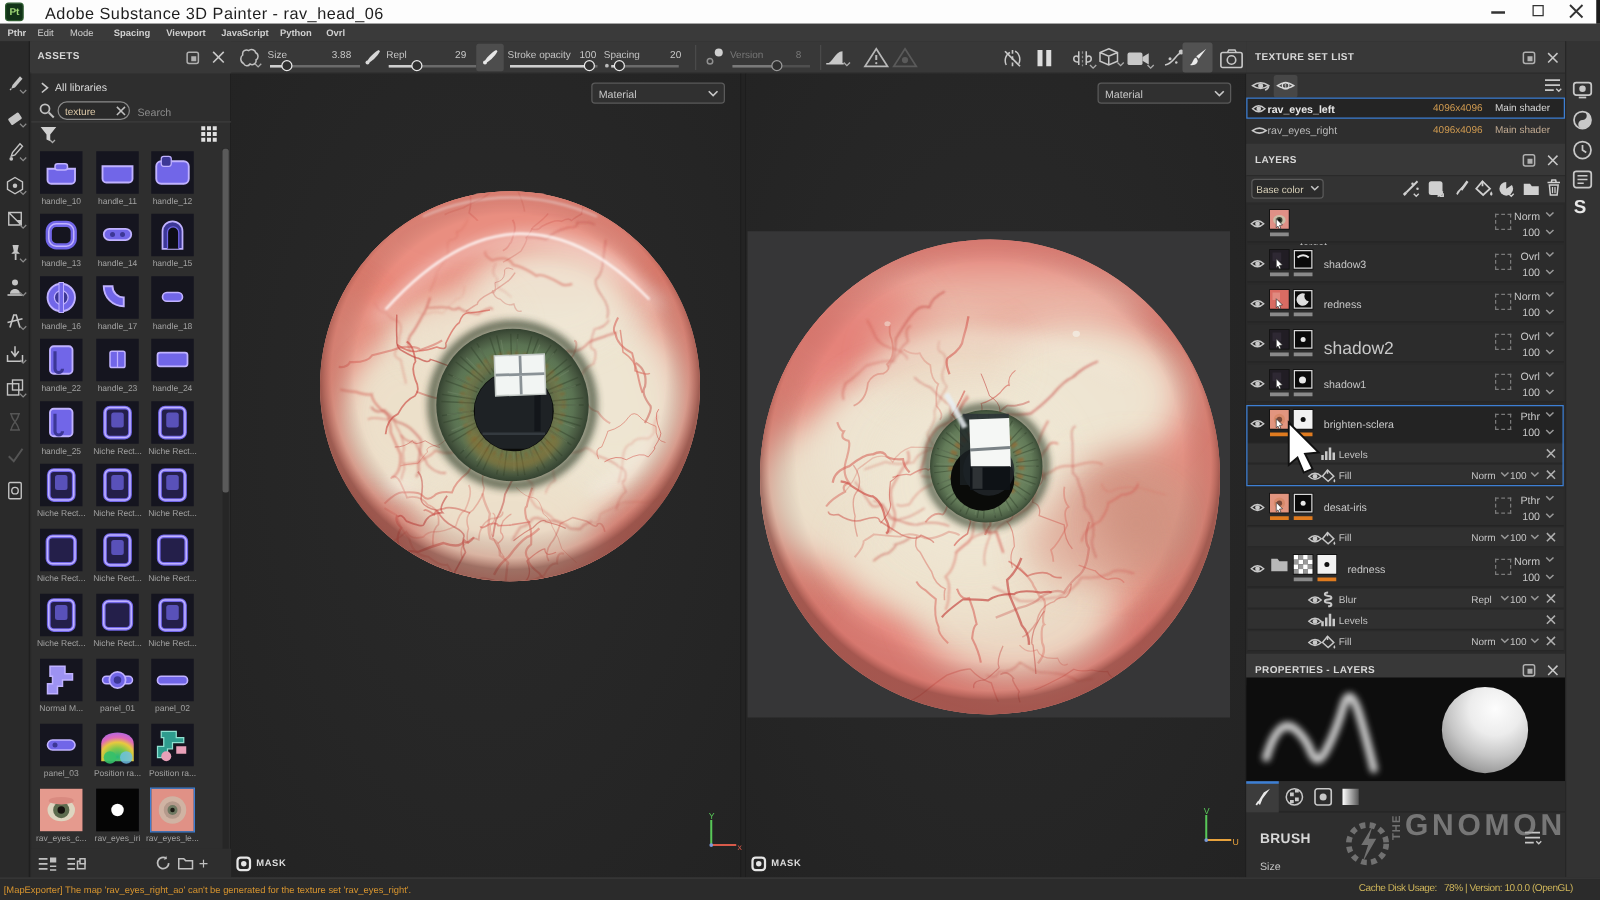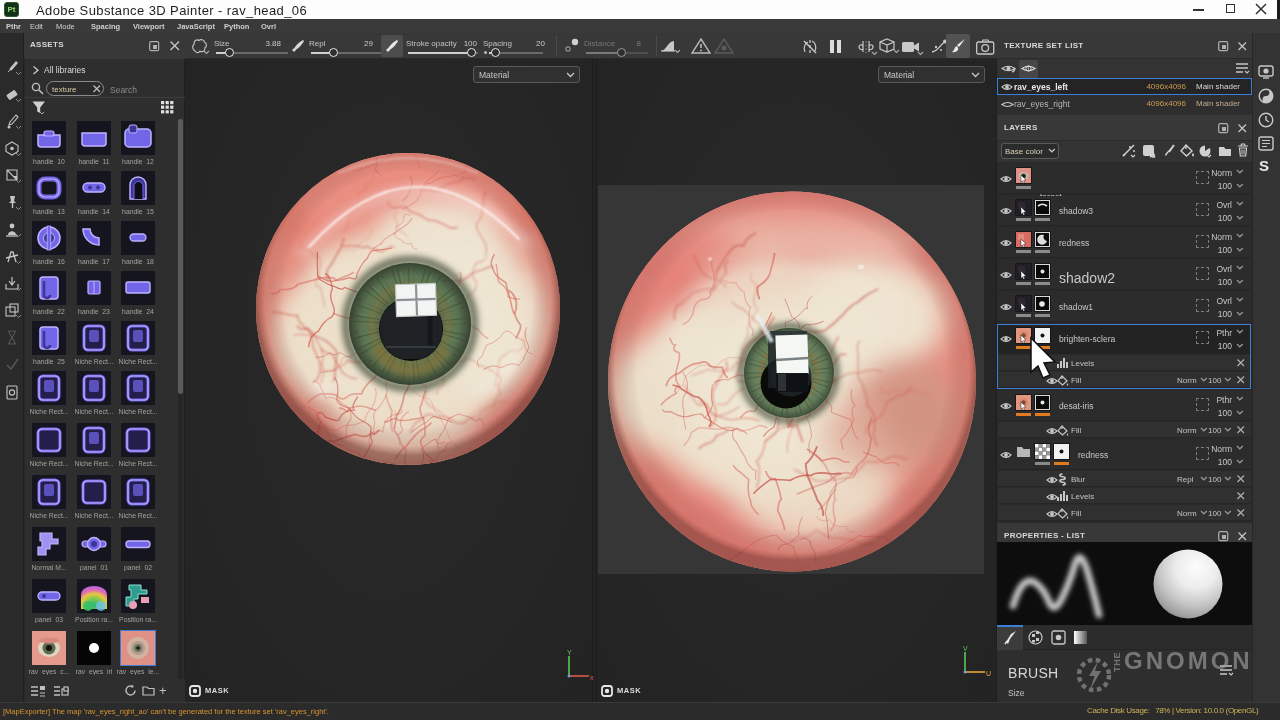--- a/index.html
+++ b/index.html
@@ -58,21 +58,21 @@
 <div class="txt" style="left:505px;top:39px;width:40px;text-align:right;font-size:8px;color:#c8c8c8">20</div>
 <div class="ab" style="left:489px;top:52px;width:54px;height:1.5px;background:#6a6a6a"></div>
 <div class="ab" style="left:489px;top:52px;width:6px;height:1.5px;background:#cfcfcf"></div>
 <div class="ab" style="left:491px;top:48px;width:9px;height:9px;border:1.5px solid #e8e8e8;border-radius:50%;background:#2e2e2e"></div>
 <div class="ab" style="left:484px;top:51px;width:3px;height:3px;border-radius:50%;background:#bbb"></div>
 <div class="ab" style="left:556px;top:36px;width:1px;height:20px;background:#4a4a4a"></div>
 <svg style="left:563px;top:38px" width="18" height="16">
     <circle cx="12" cy="4" r="3.2" fill="#d0d0d0"></circle>
     <circle cx="5" cy="11" r="2.2" fill="none" stroke="#909090" stroke-width="1.2"></circle>
   </svg>
-<div class="txt" style="left:584px;top:39px;font-size:8px;color:#777">Distance</div>
+<div class="txt" style="left:584px;top:39px;font-size:8px;color:#777">Version</div>
 <div class="txt" style="left:601px;top:39px;width:40px;text-align:right;font-size:8px;color:#777">8</div>
 <div class="ab" style="left:586px;top:52px;width:62px;height:1.5px;background:#4f4f4f"></div>
 <div class="ab" style="left:586px;top:52px;width:35px;height:1.5px;background:#7a7a7a"></div>
 <div class="ab" style="left:617px;top:48px;width:9px;height:9px;border:1.5px solid #9a9a9a;border-radius:50%;background:#2e2e2e"></div>
 <div class="ab" style="left:656px;top:36px;width:1px;height:20px;background:#4a4a4a"></div>
 <svg style="left:660px;top:38px" width="22" height="18">
     <path d="M1 13 C6 13 8 3 14 3 L14 13 Z" fill="#c8c8c8"></path>
     <path d="M1 13 L15 13" stroke="#c8c8c8" stroke-width="1.2"></path>
     <path d="M15 12 l2.5 2.5 l2.5 -2.5" fill="none" stroke="#aaa" stroke-width="1.1"></path>
   </svg>
@@ -1407,21 +1407,21 @@
 <svg style="left:1224px;top:510px" width="8" height="6">
     <path d="M1 1 l2.8 2.8 L6.8 1" fill="none" stroke="#9a9a9a" stroke-width="1.2"></path>
   </svg>
 <svg style="left:1237px;top:509px" width="8" height="8">
     <path d="M0.5 0.5 L7 7 M7 0.5 L0.5 7" stroke="#b0b0b0" stroke-width="1.2"></path>
   </svg>
 <svg style="left:1028px;top:337px" width="34" height="44">
     <path d="M3 1 L27 25 L16 26 L22 38 L15 41 L10 29 L3 35 Z" fill="#fff" stroke="#111" stroke-width="1.5"></path>
   </svg>
 <div class="ab" style="left:997px;top:523px;width:255px;height:26px;background:#383838;border-bottom:1px solid #2a2a2a"></div>
-<div class="txt" style="left:1004px;top:531px;font-size:8px;font-weight:bold;letter-spacing:0.3px;color:#d8d8d8">PROPERTIES - LIST</div>
+<div class="txt" style="left:1004px;top:531px;font-size:8px;font-weight:bold;letter-spacing:0.3px;color:#d8d8d8">PROPERTIES - LAYERS</div>
 <svg style="left:1218px;top:531px" width="11" height="11">
     <rect x="0.7" y="0.7" width="9" height="9" rx="1.5" fill="none" stroke="#b0b0b0" stroke-width="1.2"></rect>
     <rect x="4" y="4" width="4" height="4" fill="#b0b0b0"></rect>
   </svg>
 <svg style="left:1238px;top:532px" width="9" height="9">
     <path d="M0.5 0.5 L8 8 M8 0.5 L0.5 8" stroke="#c8c8c8" stroke-width="1.2"></path>
   </svg>
 <div class="ab" style="left:997px;top:542px;width:255px;height:83px;background:#0d0d0d"></div>
 <svg style="left:997px;top:542px" width="255" height="83">
     <defs>
@@ -1459,21 +1459,21 @@
   </svg>
 <svg style="left:1073px;top:630px" width="15" height="15">
     <defs>
       <linearGradient id="tg" x1="0" y1="0" x2="1" y2="0">
         <stop offset="0%" stop-color="#fff"></stop>
         <stop offset="100%" stop-color="#555"></stop>
       </linearGradient>
     </defs>
     <rect x="1" y="1" width="13" height="13" fill="url(#tg)"></rect>
   </svg>
-<div class="txt" style="left:1008px;top:665px;font-size:14px;font-weight:normal;letter-spacing:0.3px;color:#d8d8d8">BRUSH</div>
+<div class="txt" style="left:1008px;top:665px;font-size:11px;font-weight:bold;letter-spacing:0.3px;color:#d8d8d8">BRUSH</div>
 <svg style="left:1220px;top:664px" width="13" height="12">
     <path d="M0 2 h12 M0 6 h12 M0 10 h7" stroke="#c8c8c8" stroke-width="1.4"></path>
     <path d="M9 9 l2 2 l2 -2" fill="none" stroke="#c8c8c8" stroke-width="1.1"></path>
   </svg>
 <div class="txt" style="left:1008px;top:688px;font-size:8.5px;color:#c4c4c4">Size</div>
 <div class="ab" style="left:1252px;top:33px;width:28px;height:669px;background:#333;border-left:1px solid #262626"></div>
 <svg style="left:1258px;top:64px" width="16" height="15">
     <rect x="1" y="2" width="14" height="10" rx="2" fill="none" stroke="#c8c8c8" stroke-width="1.4"></rect>
     <circle cx="8" cy="7" r="2.6" fill="#c8c8c8"></circle>
     <path d="M5 14 h6" stroke="#c8c8c8" stroke-width="1.4"></path>

